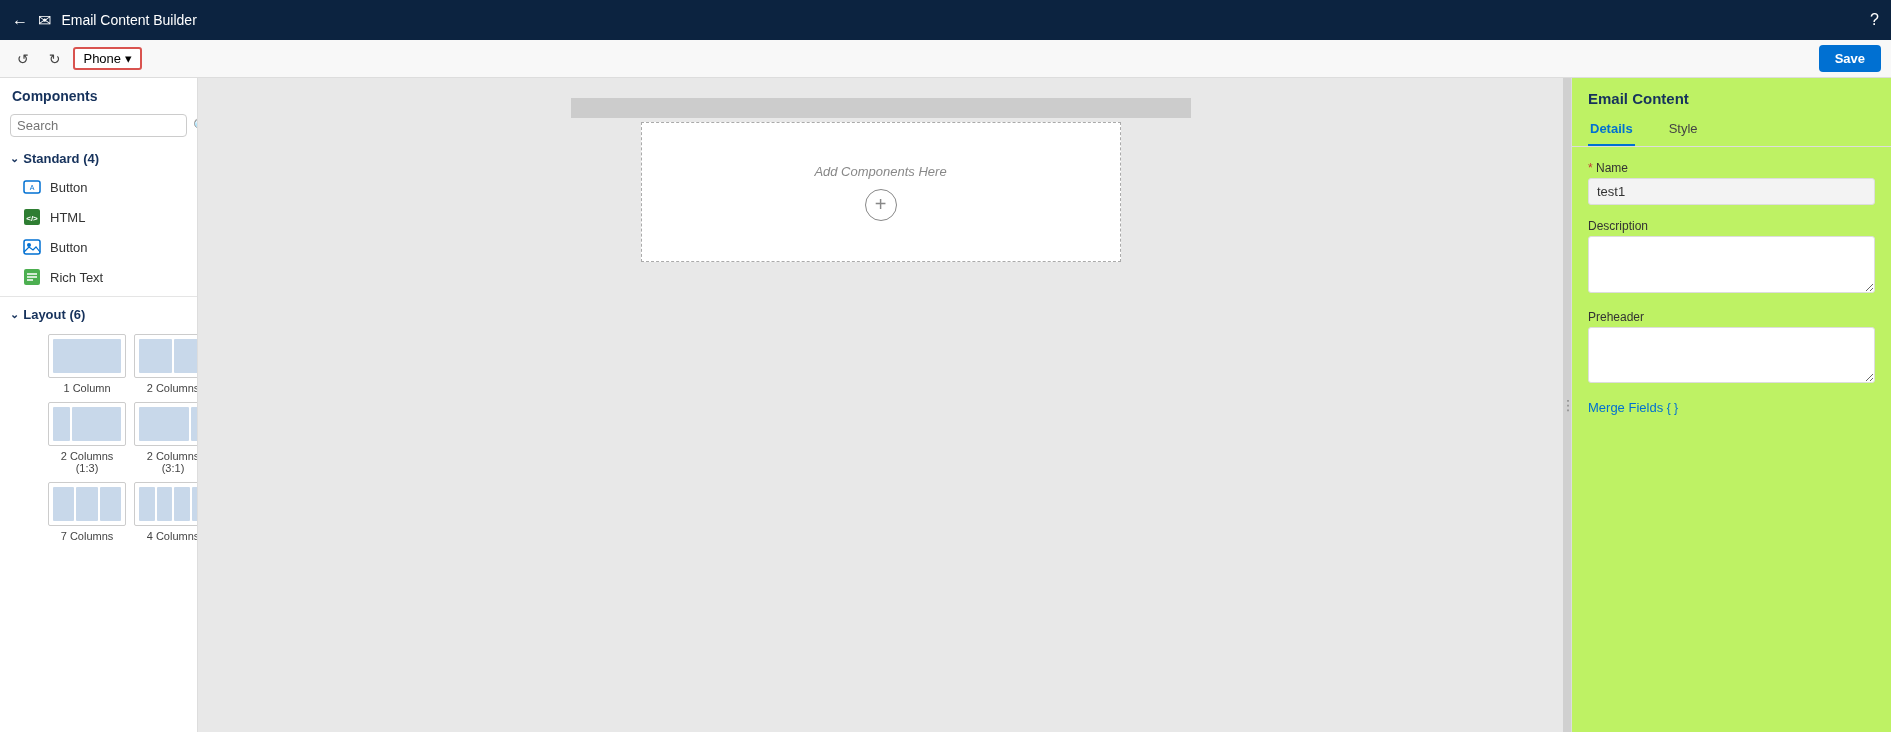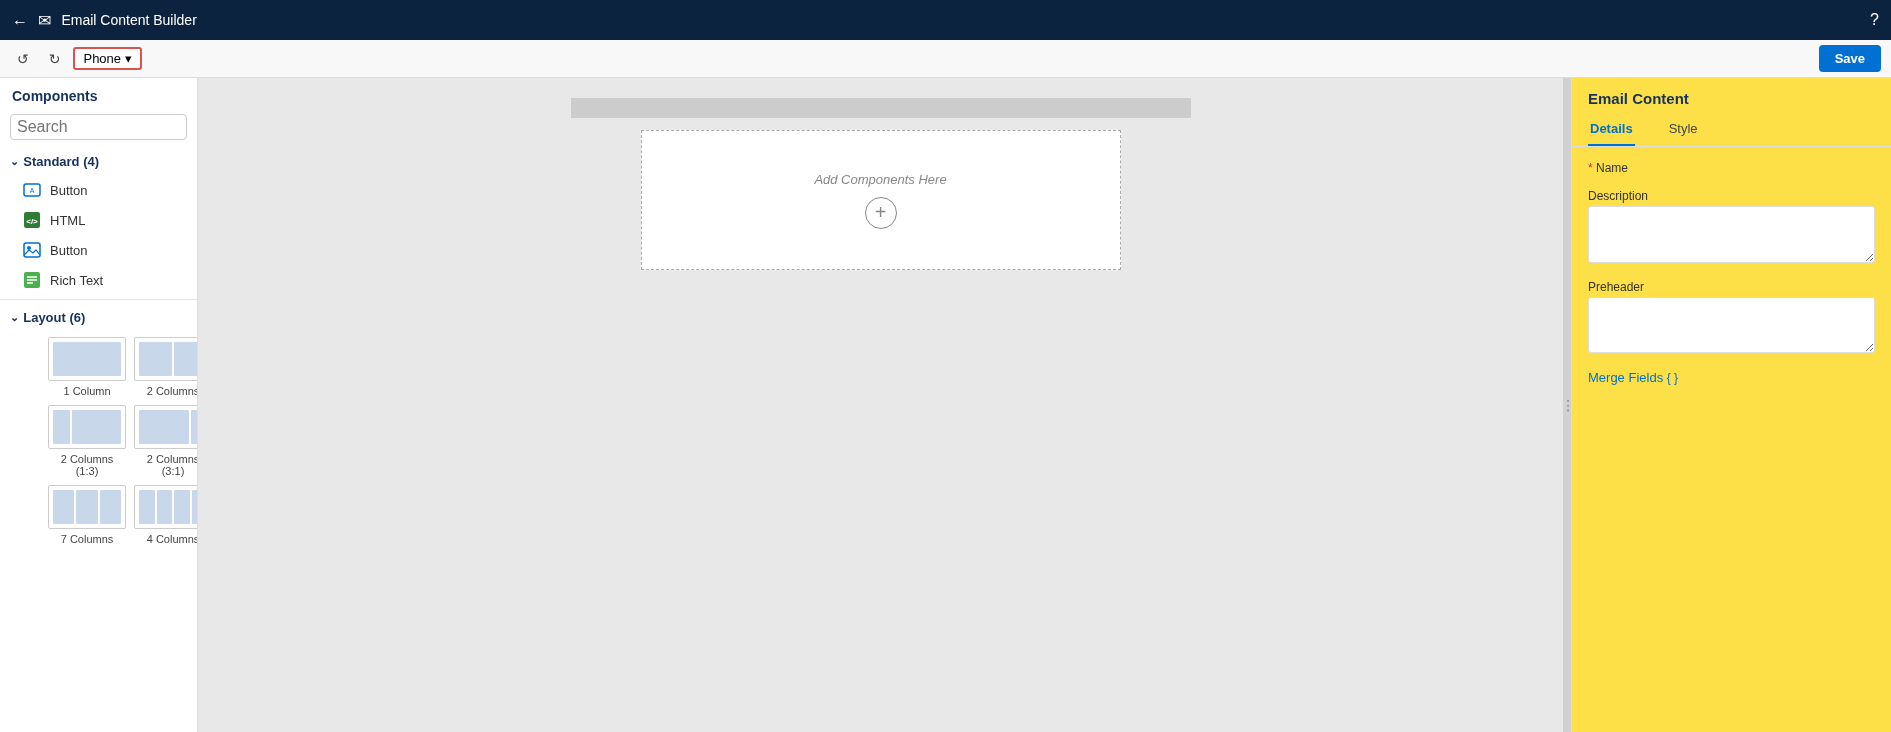--- a/index.html
+++ b/index.html
@@ -88,21 +88,21 @@
       align-items: center;
       border: 1px solid #ccc;
       border-radius: 4px;
       background: white;
       padding: 3px 6px;
     }
     .search-input {
       border: none;
       outline: none;
       flex: 1;
-      font-size: 16px;
+      font-size: 13px;
       background: transparent;
     }
     .search-icon { color: #888; font-size: 13px; }
 
     .section-header {
       display: flex;
       align-items: center;
       padding: 6px 10px;
       font-size: 13px;
       font-weight: 600;
@@ -224,21 +224,21 @@
       display: flex;
       align-items: center;
       justify-content: center;
       flex-shrink: 0;
     }
     .resize-dots { color: #888; font-size: 14px; letter-spacing: -2px; }
 
     
     .right-panel {
       width: 320px;
-      background: #fde047;
+      background: #bef264;
       border-left: 1px solid #ddd;
       overflow-y: auto;
       flex-shrink: 0;
     }
     .panel-title {
       font-size: 15px;
       font-weight: 700;
       color: #16325c;
       padding: 12px 16px 8px 16px;
     }
@@ -441,21 +441,21 @@
           <div class="layout-col" style="flex:1;"></div>
         </div>
         <span class="layout-label">4 Columns</span>
       </div>
     </div>
   </div>
 
   <div class="canvas-area">
     <div class="email-canvas">
       <div style="height:20px; background:#cccccc;"></div>
-      <div style="padding: 12px 0; display:flex; justify-content:flex-end;">
+      <div style="padding: 4px 0; display:flex; justify-content:flex-end;">
         <div class="drop-zone">
           <span class="drop-zone-text">Add Components Here</span>
           <div class="add-circle">+</div>
         </div>
       </div>
     </div>
   </div>
 
   <div class="resize-handle">
     <span class="resize-dots">⋮</span>
@@ -469,20 +469,21 @@
       <div class="panel-tab">Style</div>
     </div>
 
     <div class="panel-body">
 
       <div class="form-field">
         <label class="form-label">
           <span class="required-star">*</span>
           <span>Name</span>
         </label>
+        <input class="form-input" type="text" value="test1" style="">
       </div>
 
       <div class="form-field">
         <label class="form-label">Description</label>
         <textarea class="form-textarea" rows="3" style=""></textarea>
       </div>
 
       <div class="form-field">
         <label class="form-label">Preheader</label>
         <textarea class="form-textarea" rows="2" style=""></textarea>

